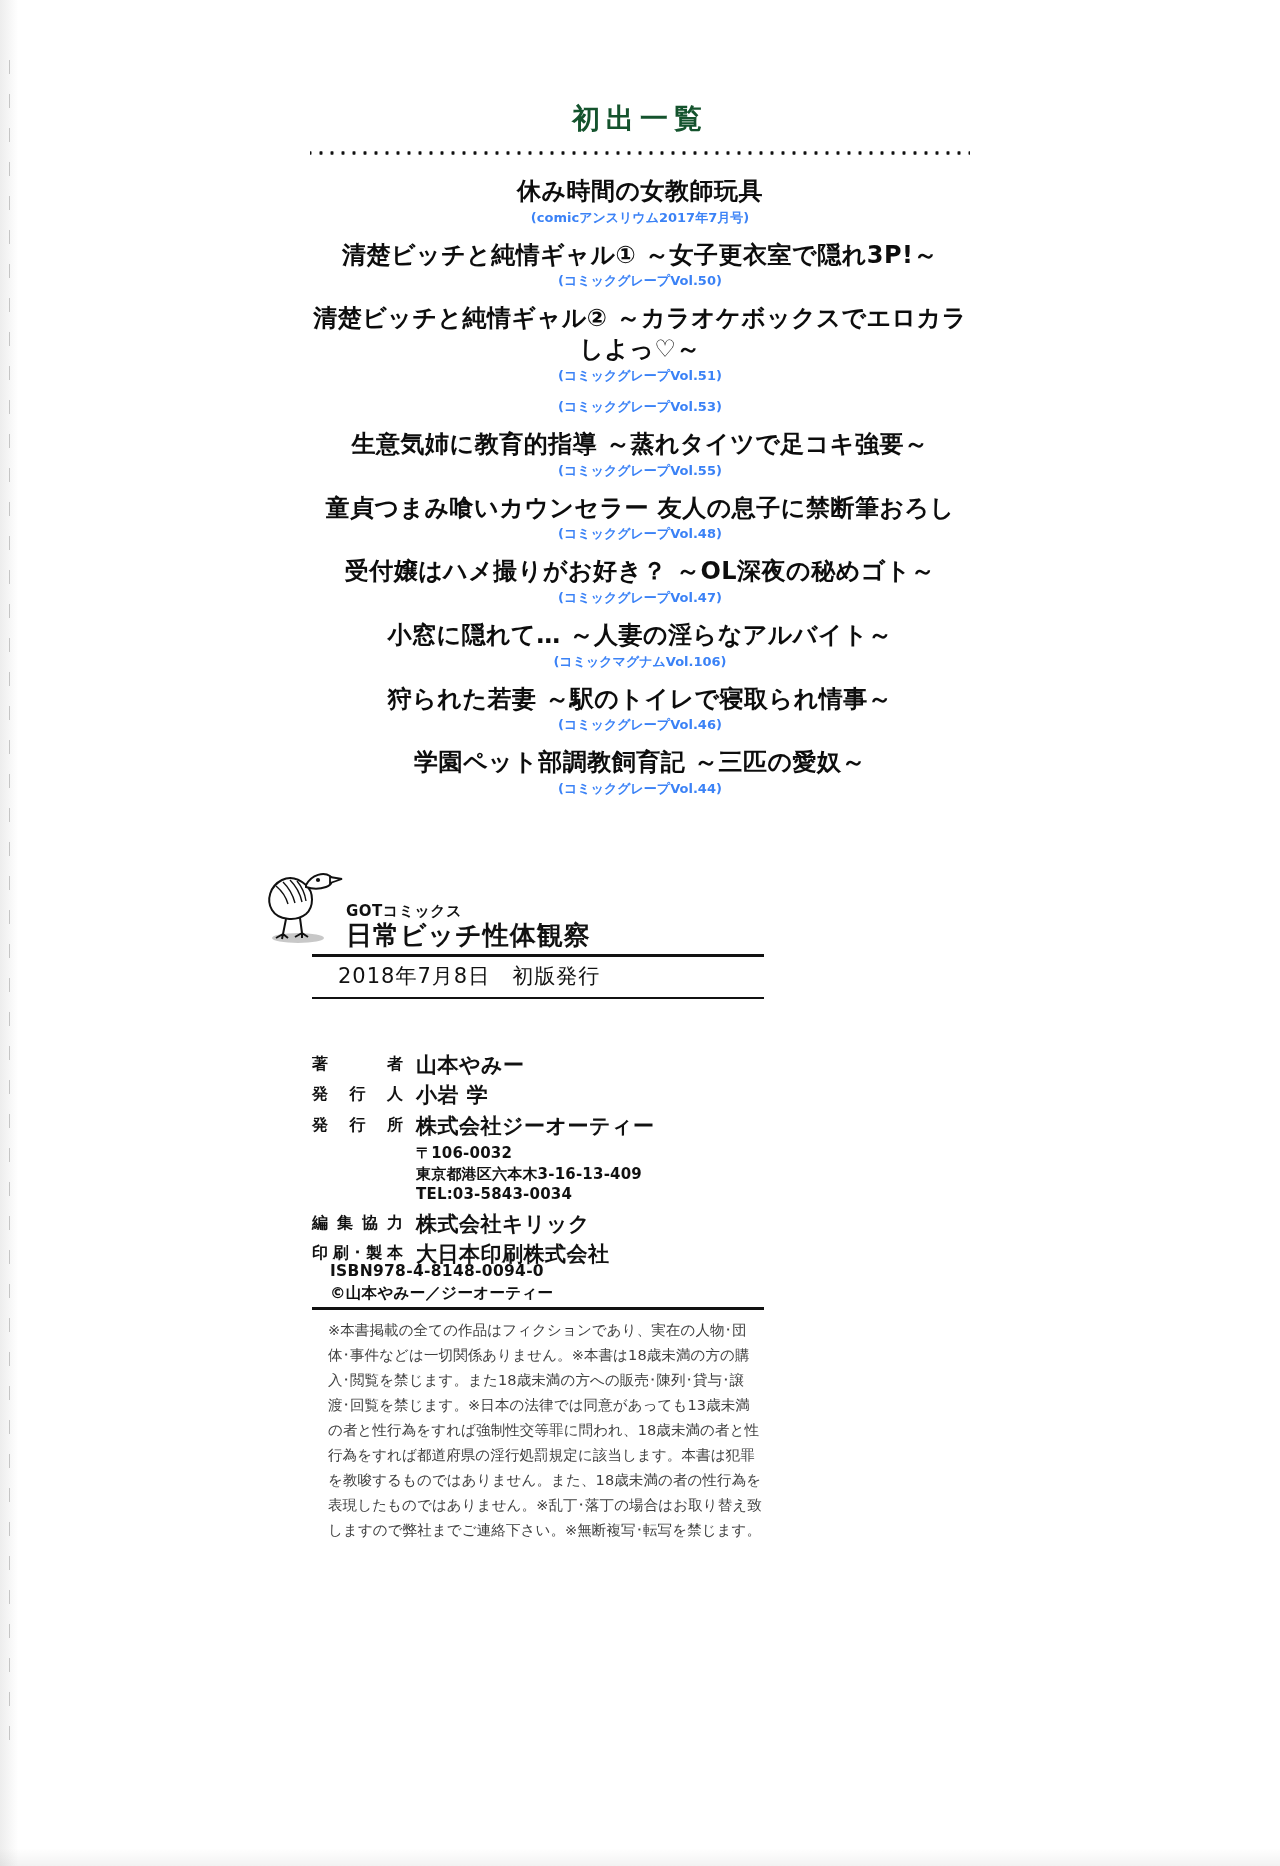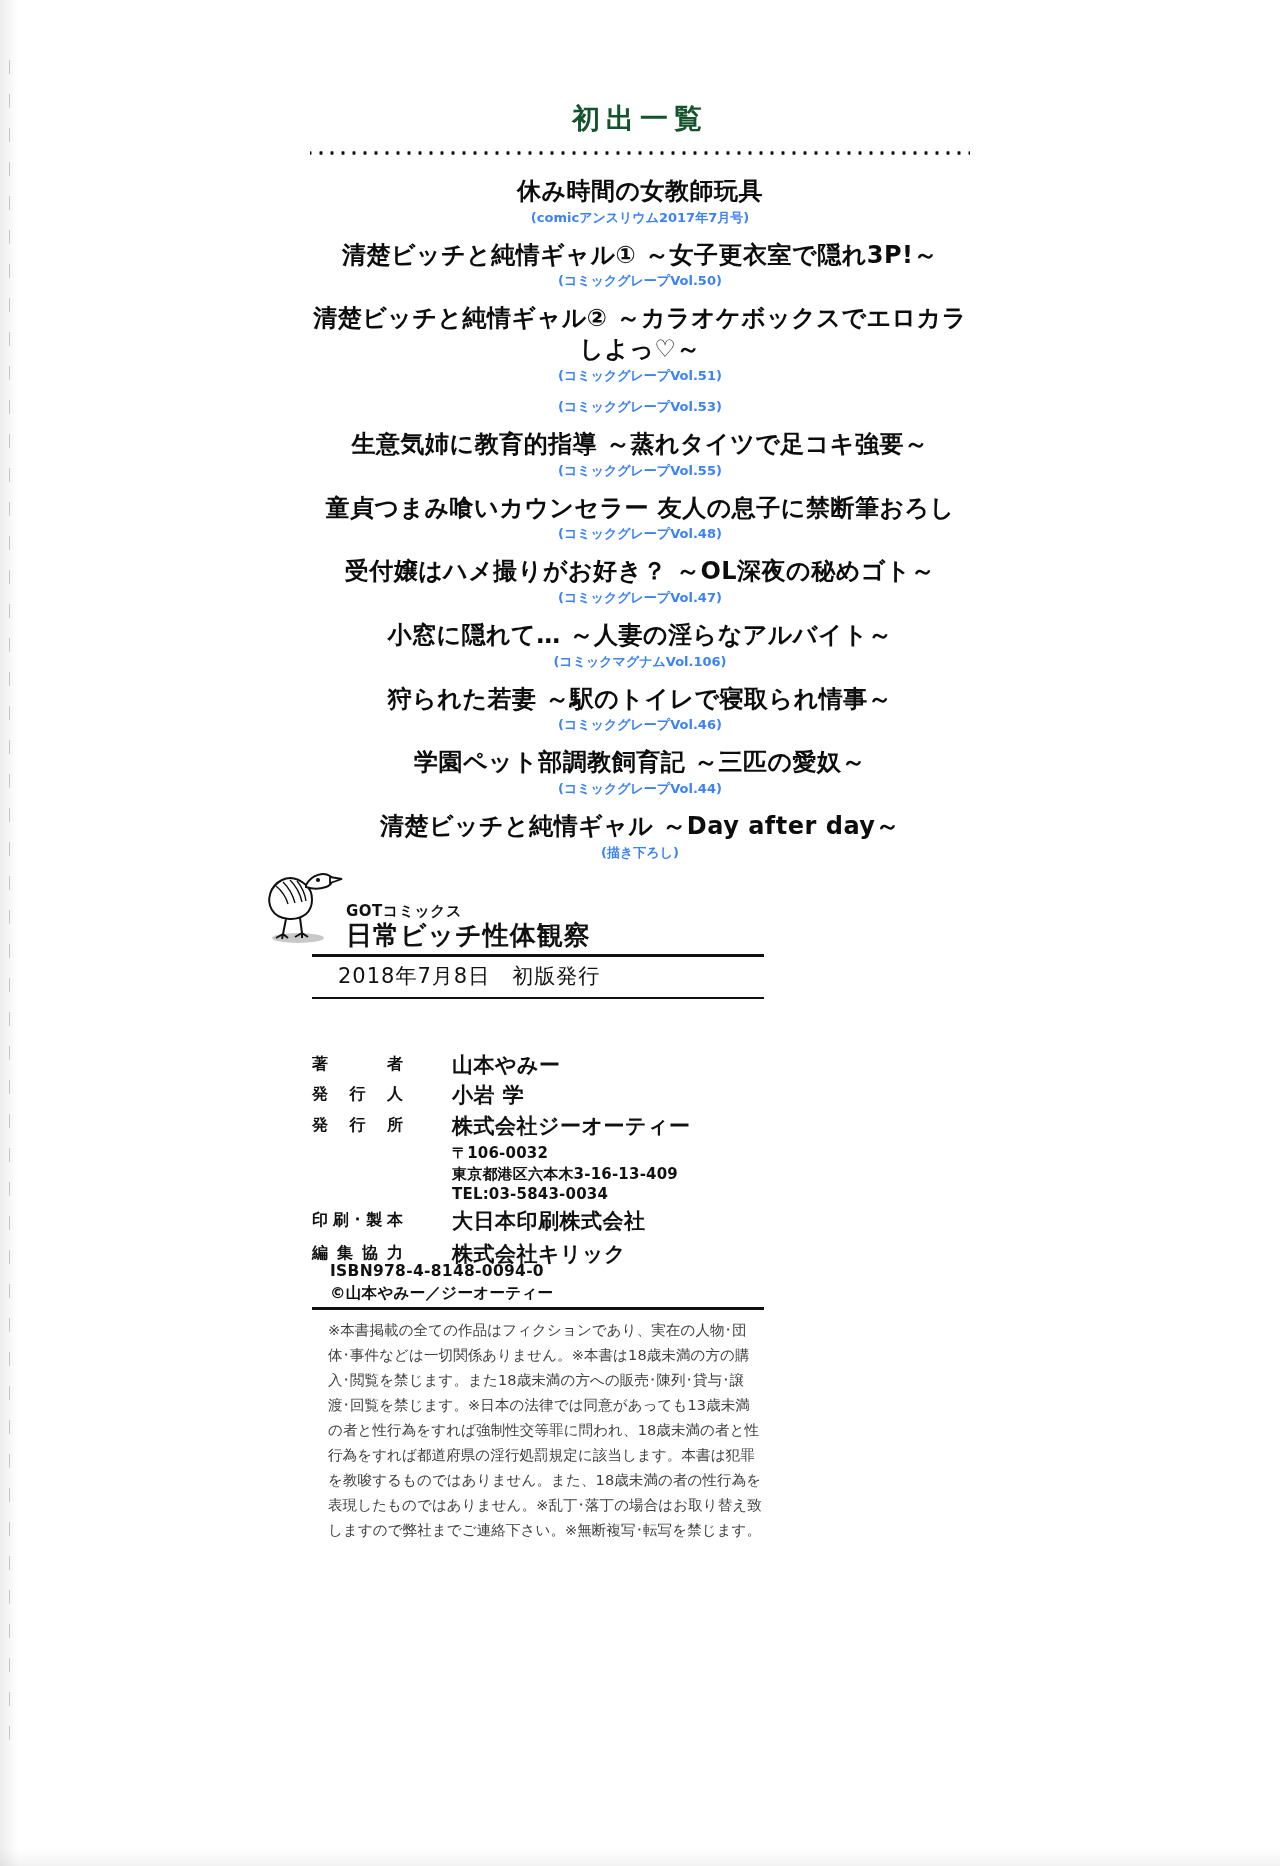--- a/index.html
+++ b/index.html
@@ -148,21 +148,20 @@
   .staff {
     position: absolute;
     left: 0;
     top: 182px;
     width: 452px;
   }
   .staff-row {
     display: flex;
     align-items: flex-start;
     margin-bottom: 3px;
-    gap: 36px;
   }
   .staff-label {
     width: 104px;
     text-align: justify;
     text-align-last: justify;
     font-size: 16px;
     font-weight: bold;
     letter-spacing: 1px;
     padding-right: 12px;
     box-sizing: border-box;
@@ -253,24 +252,20 @@
     <div class="entry-title">小窓に隠れて… ～人妻の淫らなアルバイト～</div>
     <div class="entry-source">(コミックマグナムVol.106)</div>
   </div>
   <div class="entry">
     <div class="entry-title">狩られた若妻 ～駅のトイレで寝取られ情事～</div>
     <div class="entry-source">(コミックグレープVol.46)</div>
   </div>
   <div class="entry">
     <div class="entry-title">学園ペット部調教飼育記 ～三匹の愛奴～</div>
     <div class="entry-source">(コミックグレープVol.44)</div>
-  </div>
-  <div class="entry">
-    <div class="entry-title">清楚ビッチと純情ギャル ～Day after day～</div>
-    <div class="entry-source">(描き下ろし)</div>
   </div>
 </div>
 
 <div class="colophon">
 
   <div class="imprint-row">
     <svg class="bird-mark" viewBox="0 0 92 86">
       <ellipse cx="46" cy="78" rx="26" ry="5" fill="#9a9a9a" opacity="0.55"></ellipse>
       <path d="M30 20 C18 26 14 40 20 50 C26 60 44 62 54 54 C62 47 62 32 54 25 C46 18 38 16 30 20 Z" fill="#ffffff" stroke="#111" stroke-width="2"></path>
       <path d="M24 26 C30 31 34 37 36 44 M31 22 C37 28 41 35 43 43 M38 20 C44 26 48 33 50 42 M45 21 C50 27 53 34 54 41" fill="none" stroke="#111" stroke-width="1.4"></path>
@@ -305,30 +300,30 @@
       <div class="staff-label">発 行 所</div>
       <div>
         <div class="staff-value">株式会社ジーオーティー</div>
         <div class="staff-sub">
           <div>〒106-0032</div>
           <div>東京都港区六本木3-16-13-409</div>
           <div>TEL:03-5843-0034</div>
         </div>
       </div>
     </div>
+    <div class="staff-row" style="margin-top:6px;">
+      <div class="staff-label">編集協力</div>
+      <div>
+        <div class="staff-value">株式会社キリック</div>
+      </div>
+    </div>
     <div class="staff-row">
       <div class="staff-label">印刷･製本</div>
       <div>
         <div class="staff-value">大日本印刷株式会社</div>
-      </div>
-    </div>
-    <div class="staff-row" style="margin-top:6px;">
-      <div class="staff-label">編集協力</div>
-      <div>
-        <div class="staff-value">株式会社キリック</div>
       </div>
     </div>
   </div>
 
   <div class="isbn-block">
     <div>ISBN978-4-8148-0094-0</div>
     <div>©山本やみー／ジーオーティー</div>
   </div>
 
   <div class="notice-rule"></div>

